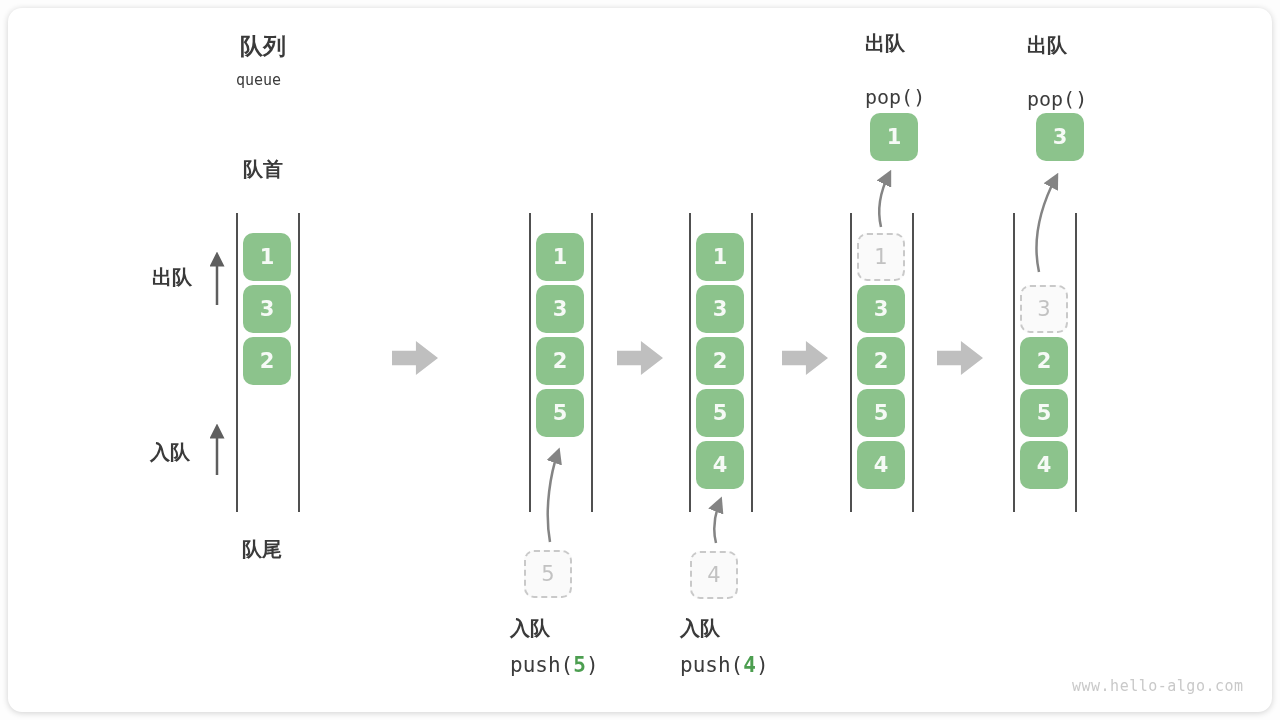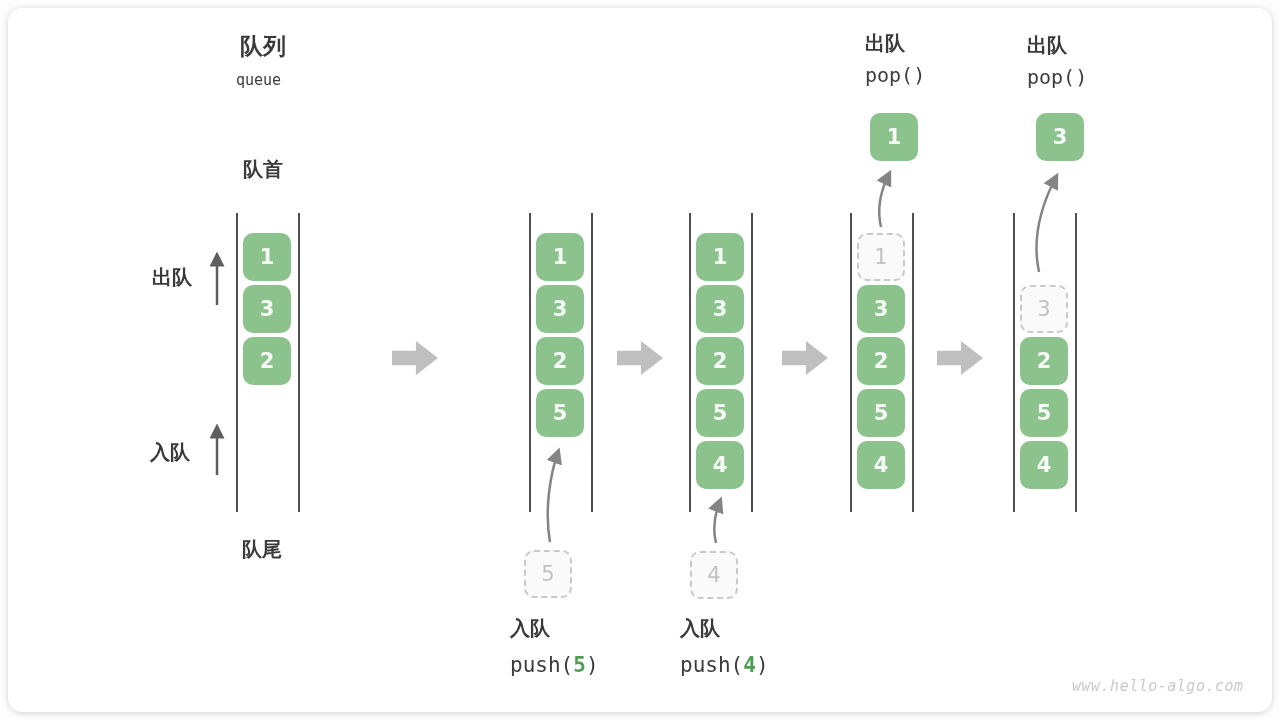--- a/index.html
+++ b/index.html
@@ -34,42 +34,42 @@
   .qbox.dashed {
     background:#fafafa !important; border:2px dashed #c9c9c9;
     color:#c2c2c2; font-weight:500;
   }
   .block-arrow {
     position:absolute; width:46px; height:34px; background:#bfbfbf; z-index:1;
     clip-path:polygon(0 29%, 52% 29%, 52% 0, 100% 50%, 52% 100%, 52% 71%, 0 71%);
   }
   .op-caption { position:absolute; z-index:4; }
   .op-caption .code-line { font-size:21px; margin-top:13px; }
-  .op-caption .pop-code-line { font-size:20px; margin-top:8px; }
+  .op-caption .pop-code-line { font-size:20px; margin-top:30px; }
   .code-arg { font-weight:bold; }
   svg.overlay { position:absolute; left:0; top:0; z-index:2; pointer-events:none; }
   .watermark {
     font-size:15px; color:#c9c9c9; letter-spacing:0.5px;
   }
 </style>
 </head>
 <body>
 
 <div class="stage">
   <div class="card"></div>
 
   <div class="abs zh title-zh" style="left:240px; top:33px;">队列</div>
   <div class="abs mono title-en" style="left:236px; top:71px;">queue</div>
 
   <div class="abs zh" style="left:243px; top:157px;">队首</div>
   <div class="abs zh" style="left:152px; top:265px;">出队</div>
   <div class="abs zh" style="left:150px; top:440px;">入队</div>
   <div class="abs zh" style="left:242px; top:537px;">队尾</div>
 
-  <div class="abs mono watermark" style="left:1072px; top:677px;font-style:italic;">www.hello-algo.com</div>
+  <div class="abs mono watermark" style="left:1072px; top:677px;">www.hello-algo.com</div>
 
   <div id="diagram-layer">
       <div class="vline" style="left: 236px; top: 213px; height: 299px;"></div>
       <div class="vline" style="left: 298px; top: 213px; height: 299px;"></div>
       <div class="qbox" style="left: 243px; top: 233px; background: rgb(140, 195, 140);">1</div>
       <div class="qbox" style="left: 243px; top: 285px; background: rgb(140, 195, 140);">3</div>
       <div class="qbox" style="left: 243px; top: 337px; background: rgb(140, 195, 140);">2</div>
       <div class="vline" style="left: 529px; top: 213px; height: 299px;"></div>
       <div class="vline" style="left: 591px; top: 213px; height: 299px;"></div>
       <div class="qbox" style="left: 536px; top: 233px; background: rgb(140, 195, 140);">1</div>

